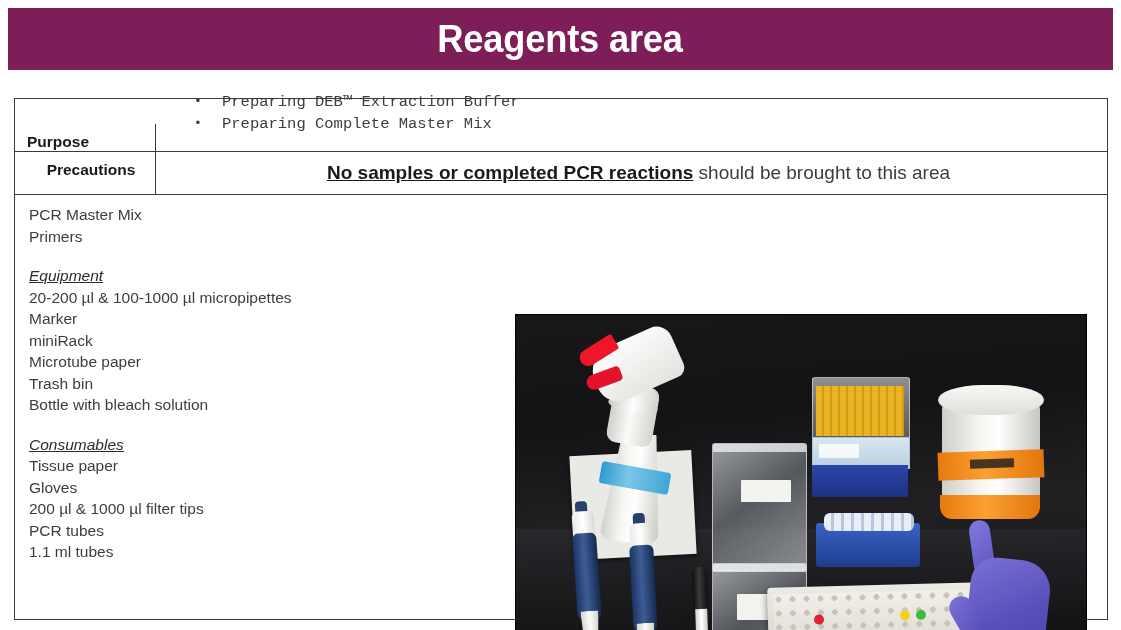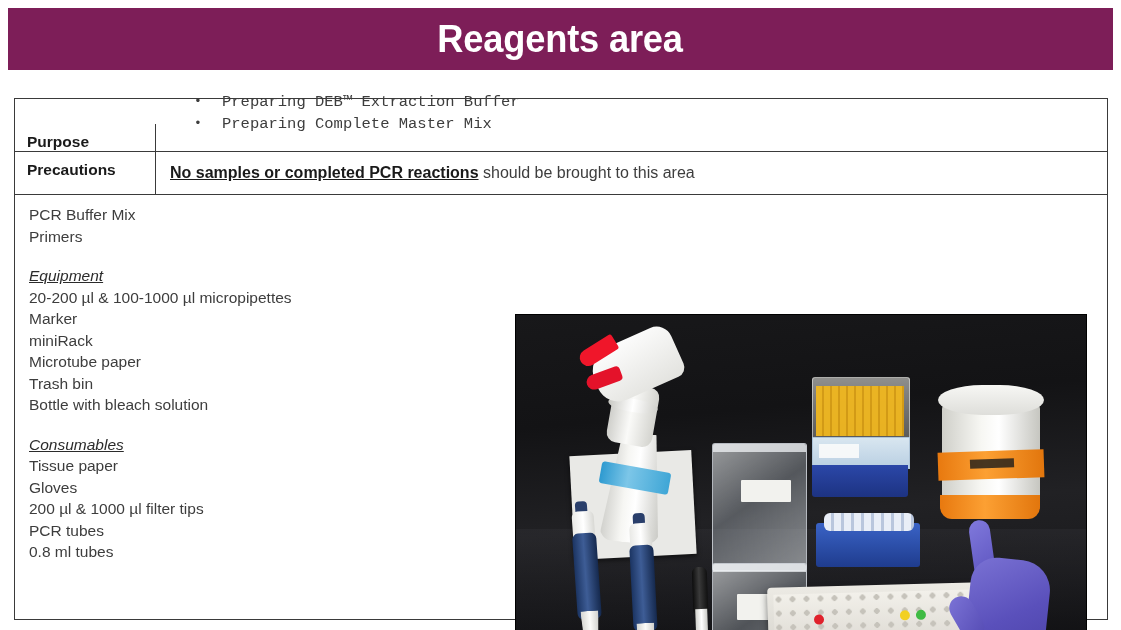--- a/index.html
+++ b/index.html
@@ -68,21 +68,21 @@
   .cell-body {
     flex: 1;
     box-sizing: border-box;
     padding: 9px 0 0 14px;
     font-size: 15.5px;
     color: #3d3d3d;
     position: relative;
   }
 
   .row-purpose { height: 53px; align-items: flex-end; }
-  .row-precautions { height: 43px; }
+  .row-precautions { height: 43px; text-align: center; }
   .row-materials { height: 424px; }
 
   
   .bullet-list { margin: 16px; padding: 0; list-style: none; font-family: Liberation Mono, monospace; }
   .bullet-list li {
     position: relative;
     padding-left: 36px;
     line-height: 21.5px;
     font-size: 15.5px;
     color: #3d3d3d;
@@ -92,21 +92,21 @@
     position: absolute;
     left: 8px;
     top: -1px;
     font-size: 13px;
     color: #3d3d3d;
   }
 
   
   .precaution-line {
     line-height: 21px;
-    font-size: 16px;
+    font-size: 19px;
     color: #3d3d3d;
     padding-top: 1px;
   }
   .precaution-strong {
     font-weight: bold;
     text-decoration: underline;
     color: #1a1a1a;
   }
 
   
@@ -407,41 +407,41 @@
       <div class="precaution-line"><span class="precaution-strong">No samples or completed PCR reactions</span><span> should be brought to this area</span></div>
     </div>
   </div>
 
   <div class="row row-materials">
     <div class="cell-body">
       <div class="materials-wrap">
         <div class="materials-text">
 
           <div class="mat-group">
-            <div class="mat-item">PCR Buffer Mix</div>
+            <div class="mat-item">PCR Master Mix</div>
             <div class="mat-item">Primers</div>
           </div>
 
           <div class="mat-group">
             <div class="mat-head">Equipment</div>
             <div class="mat-item">20-200 µl &amp; 100-1000 µl micropipettes</div>
             <div class="mat-item">Marker</div>
             <div class="mat-item">miniRack</div>
             <div class="mat-item">Microtube paper</div>
             <div class="mat-item">Trash bin</div>
             <div class="mat-item">Bottle with bleach solution</div>
           </div>
 
           <div class="mat-group">
             <div class="mat-head">Consumables</div>
             <div class="mat-item">Tissue paper</div>
             <div class="mat-item">Gloves</div>
             <div class="mat-item">200 µl &amp; 1000 µl filter tips</div>
             <div class="mat-item">PCR tubes</div>
-            <div class="mat-item">0.8 ml tubes</div>
+            <div class="mat-item">1.1 ml tubes</div>
           </div>
 
         </div>
 
         <div class="photo">
           <div class="photo-bg"></div>
 
           <div class="spray">
             <div class="spray-pad"></div>
             <div class="spray-base"></div>

